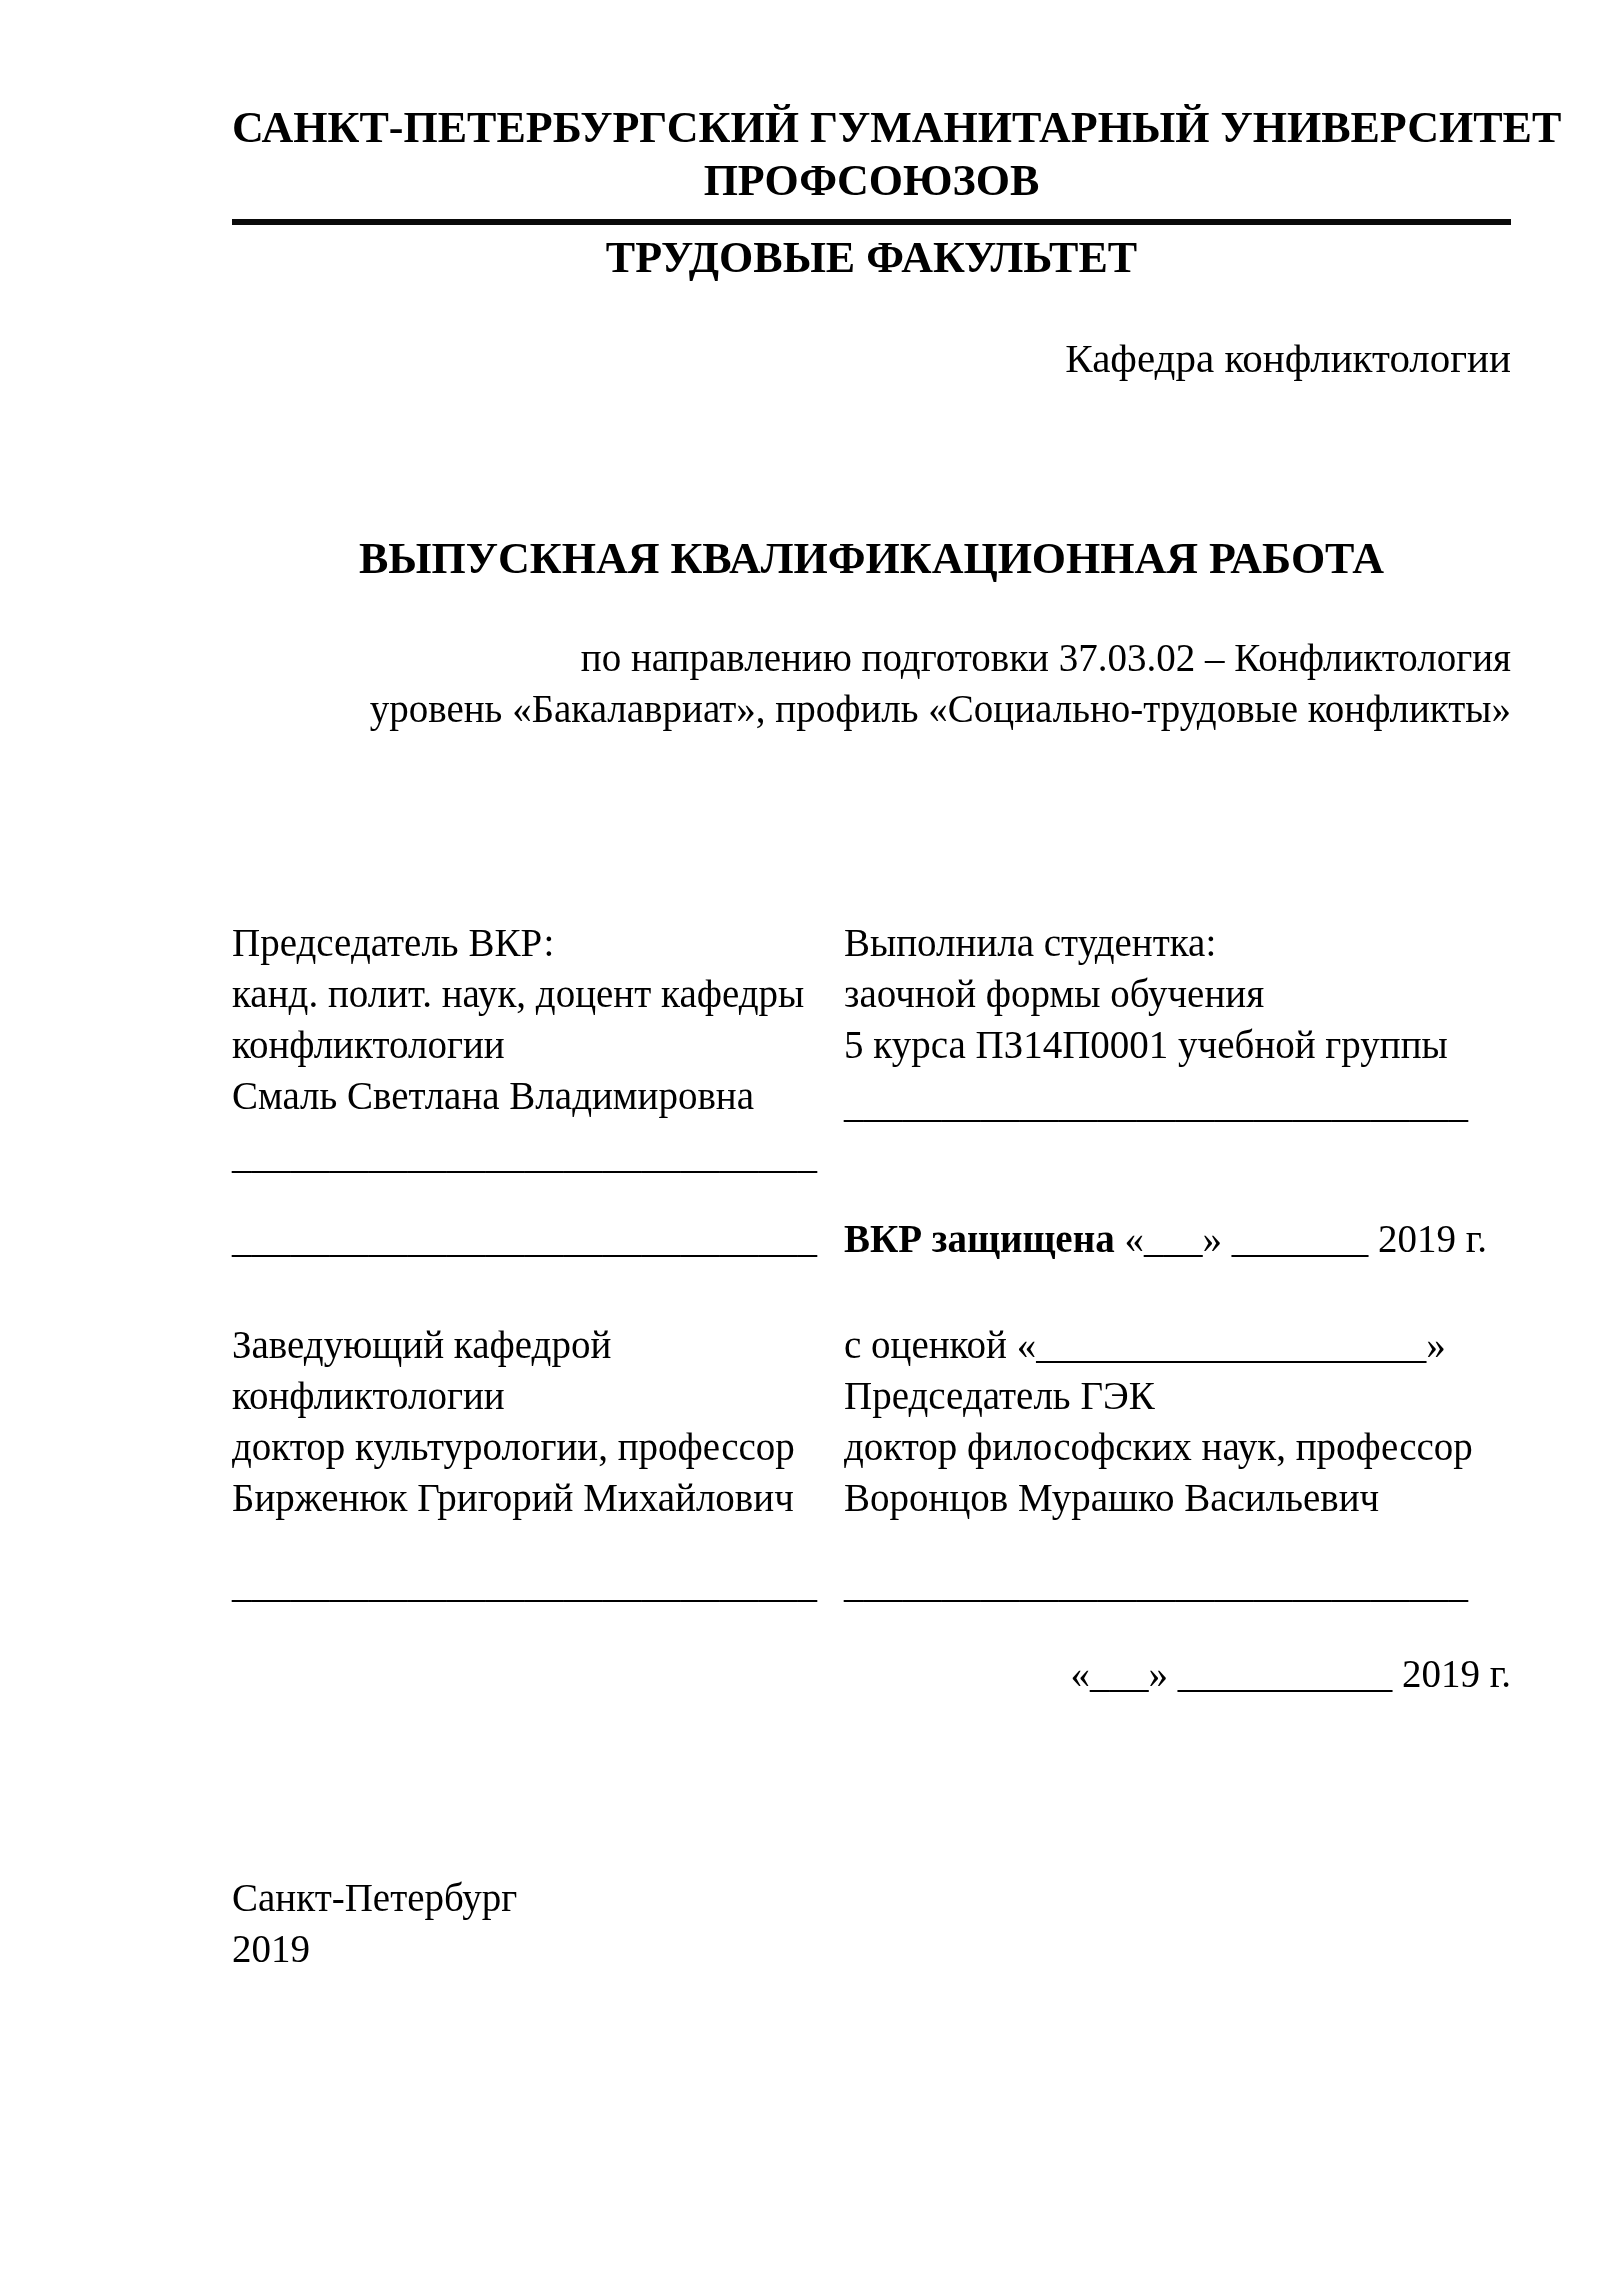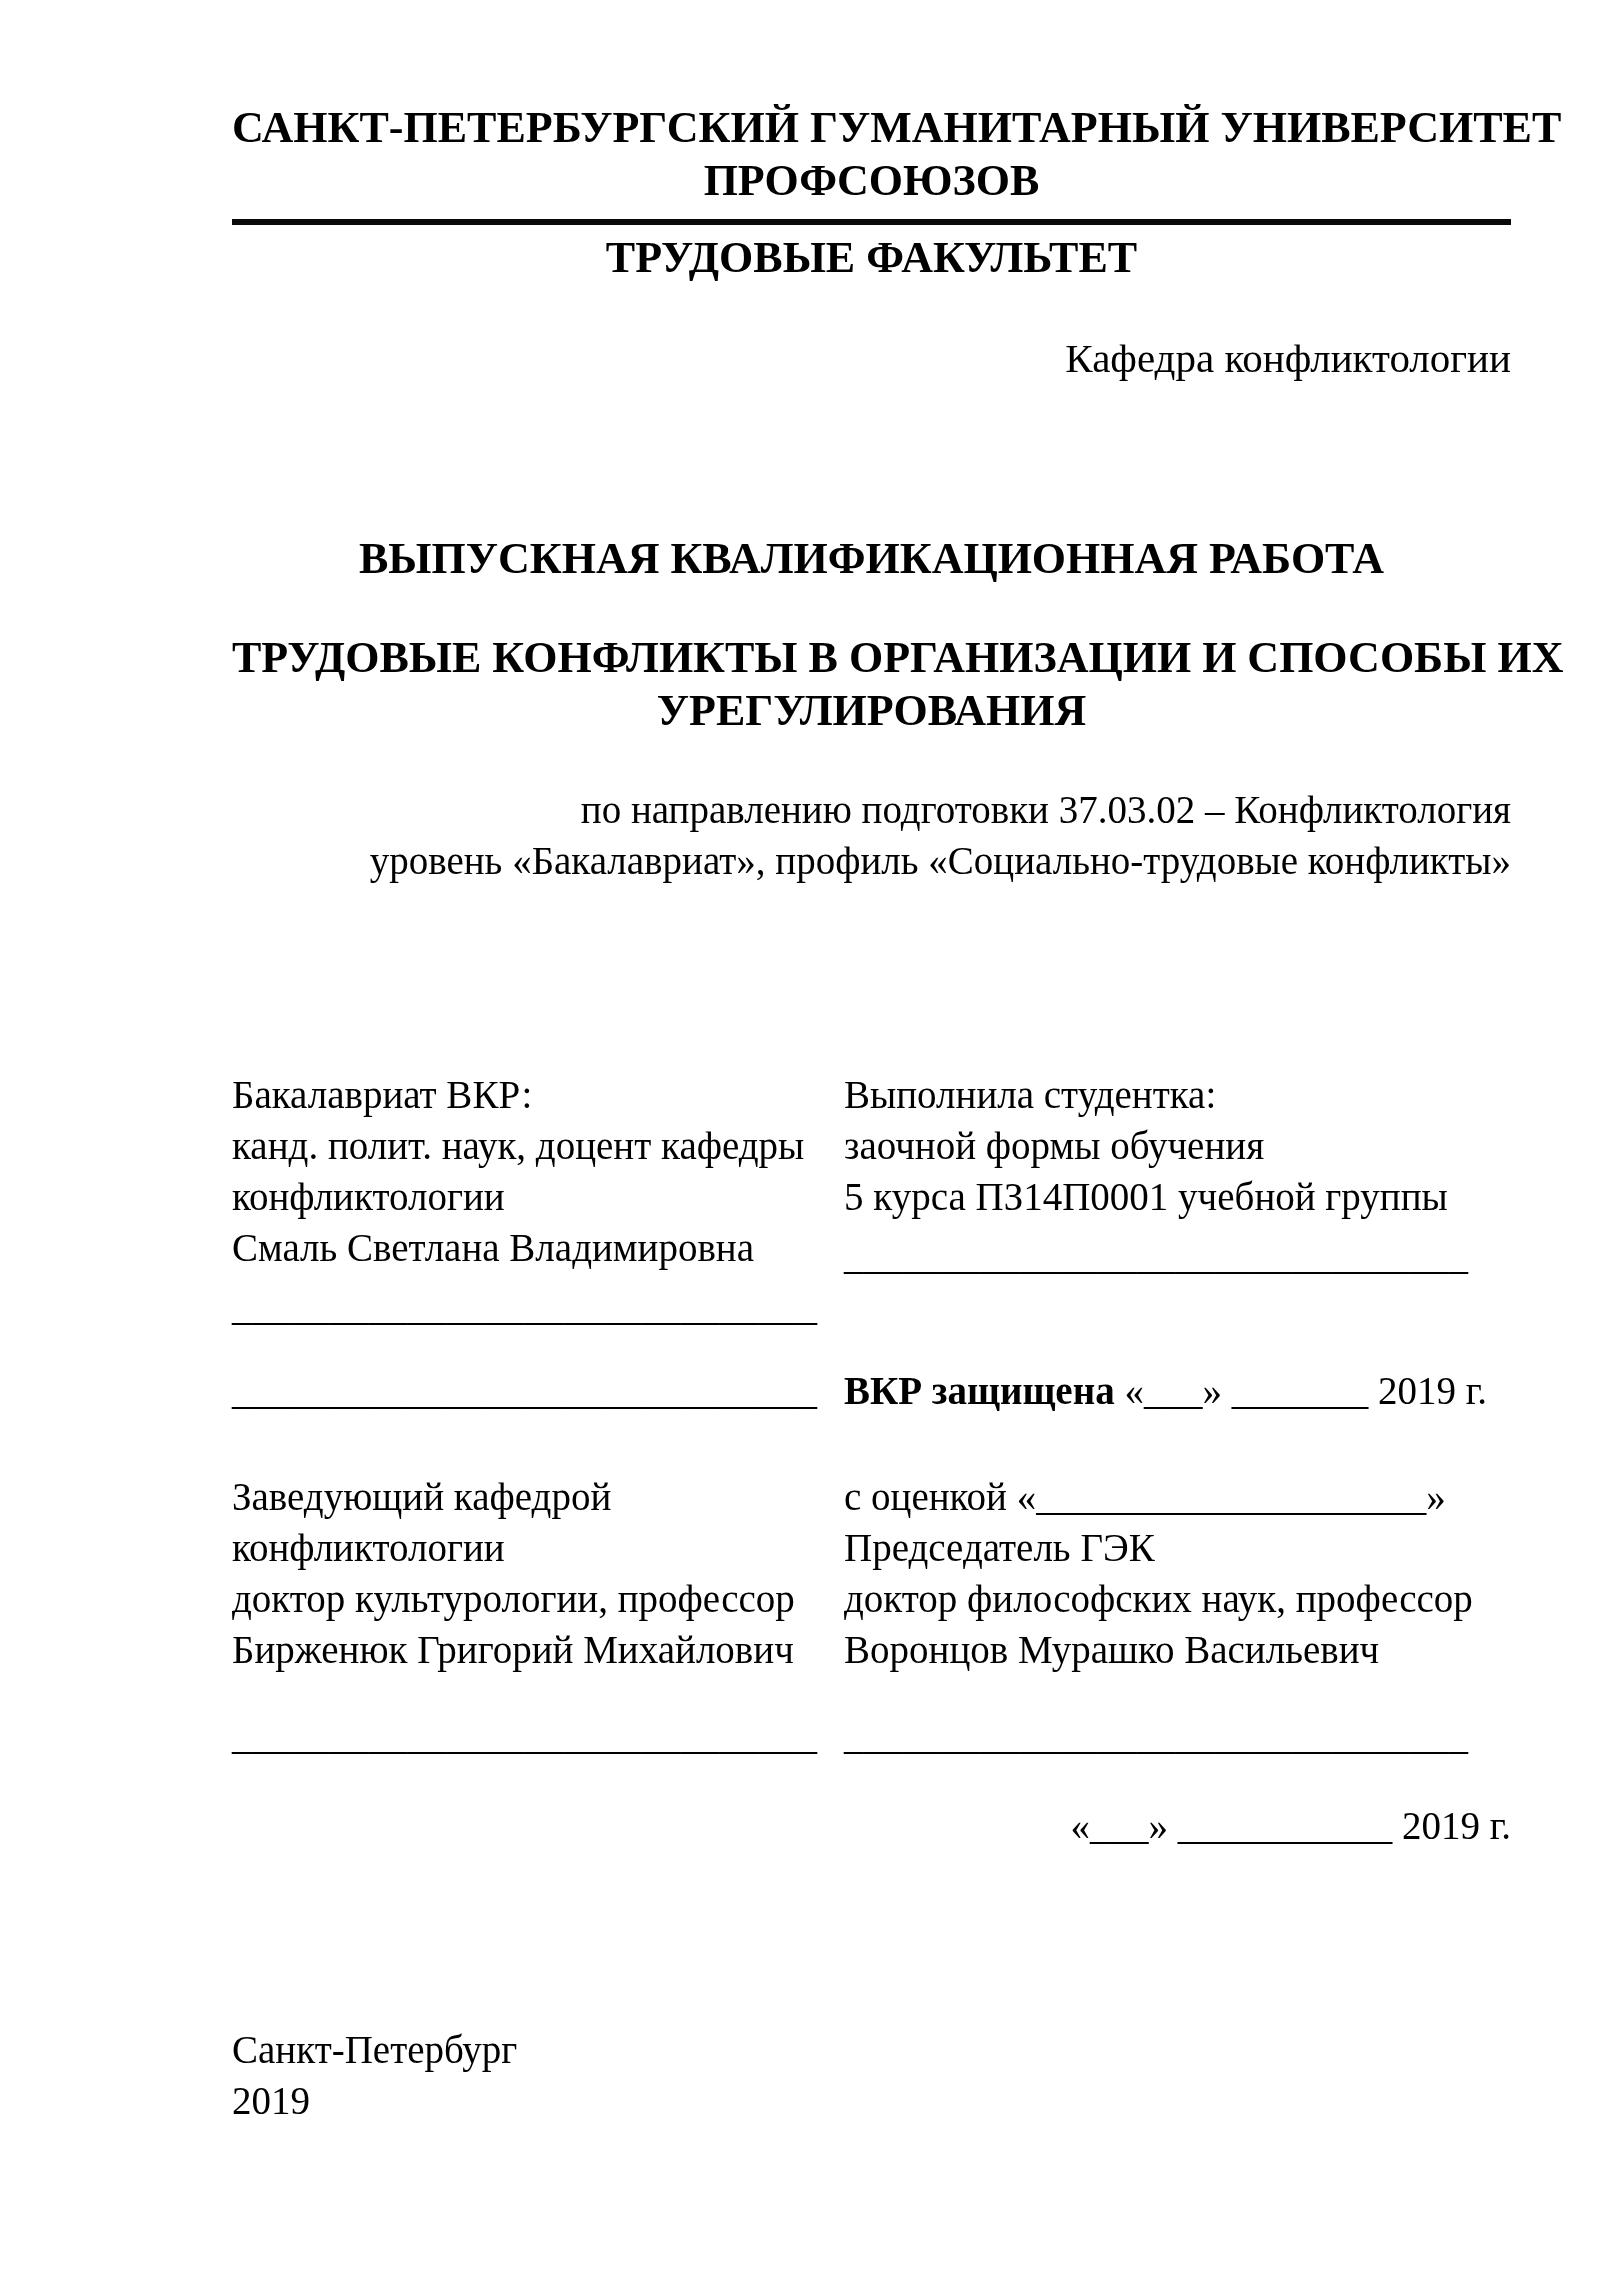--- a/index.html
+++ b/index.html
@@ -92,33 +92,29 @@
   </div>
 
   <div class="header-rule"></div>
 
   <div class="faculty">ТРУДОВЫЕ ФАКУЛЬТЕТ</div>
 
   <div class="department">Кафедра конфликтологии</div>
 
   <div class="work-type nowrap">ВЫПУСКНАЯ КВАЛИФИКАЦИОННАЯ РАБОТА</div>
 
-  <div class="thesis-title">
-    <div class="nowrap">ТРУДОВЫЕ КОНФЛИКТЫ В ОРГАНИЗАЦИИ И СПОСОБЫ ИХ</div>
-    <div class="nowrap">УРЕГУЛИРОВАНИЯ</div>
-  </div>
 
   <div class="program">
     <div class="nowrap">по направлению подготовки 37.03.02 – Конфликтология</div>
     <div class="nowrap">уровень «Бакалавриат», профиль «Социально-трудовые конфликты»</div>
   </div>
 
   <div class="cols">
     <div class="col-left">
-      <div class="line">Бакалавриат ВКР:</div>
+      <div class="line">Председатель ВКР:</div>
       <div class="line">канд. полит. наук, доцент кафедры</div>
       <div class="line">конфликтологии</div>
       <div class="line">Смаль Светлана Владимировна</div>
       <div class="line sig-row1">______________________________</div>
     </div>
     <div class="col-right">
       <div class="line">Выполнила студентка:</div>
       <div class="line">заочной формы обучения</div>
       <div class="line">5 курса ПЗ14П0001 учебной группы</div>
       <div class="line sig-row1">________________________________</div>

